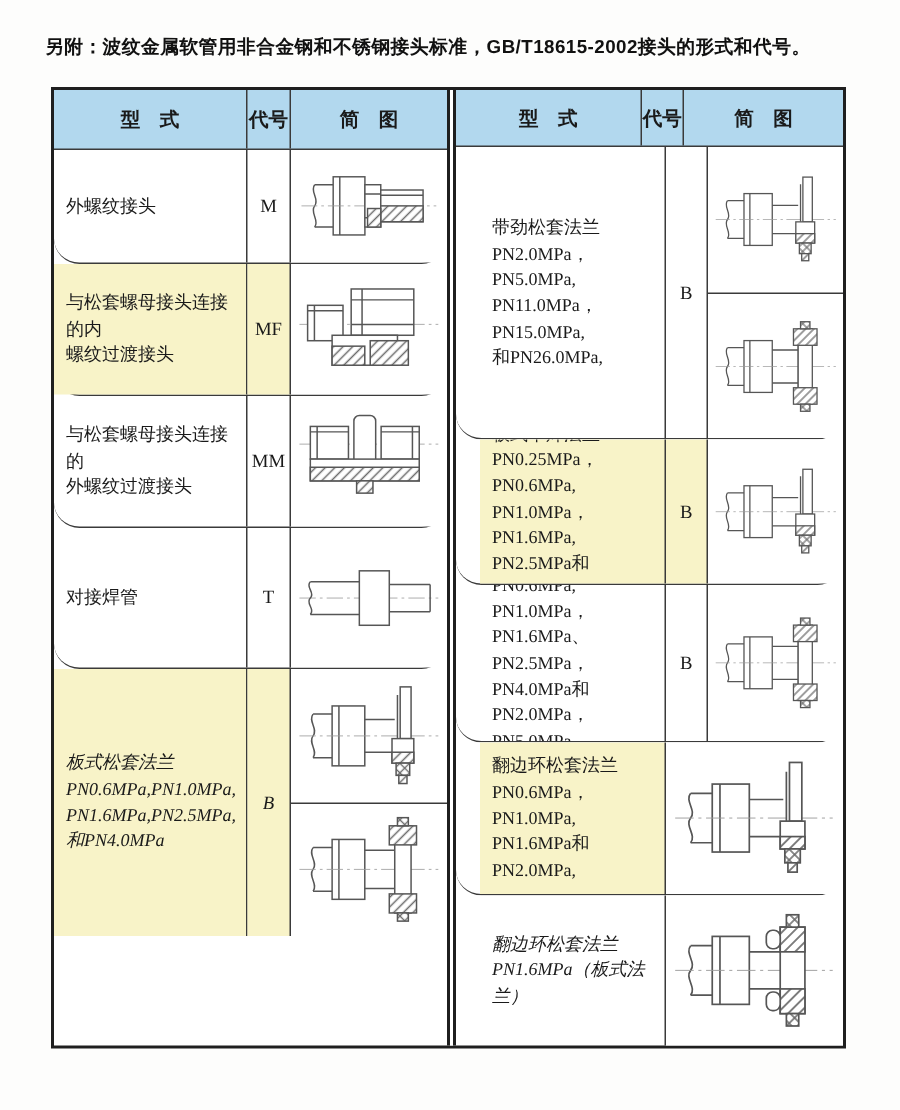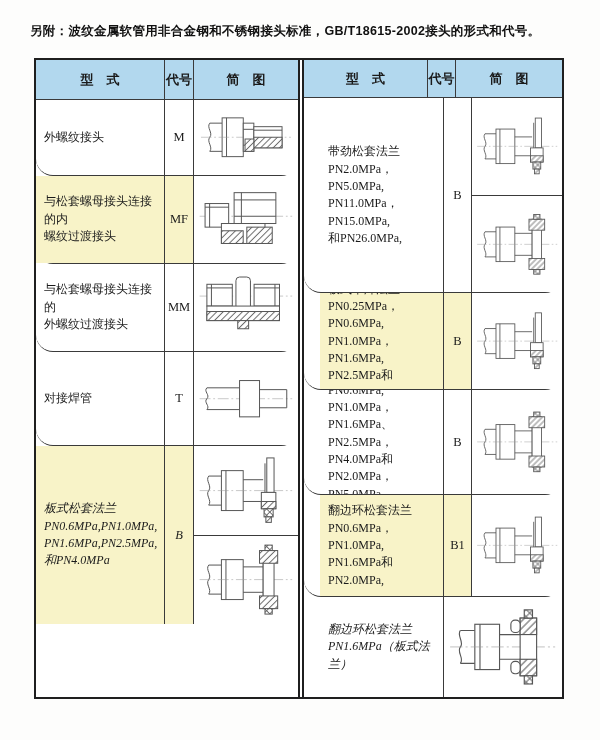--- a/index.html
+++ b/index.html
@@ -312,21 +312,20 @@
             </div>
         </div>
       </div>
 
       <div class="row r4 hl">
         <div class="cell type">
             <span>翻边环松套法兰
 PN0.6MPa，PN1.0MPa,
 PN1.6MPa和PN2.0MPa,</span>
           </div>
-        <div class="cell code">B1</div>
         <div class="cell diagram">
           <div class="subdiag">
               <svg class="diag" viewBox="0 0 110 80">
                 <use href="#sym-flange-a"></use>
               </svg>
             </div>
         </div>
       </div>
 
       <div class="row r5 last">

